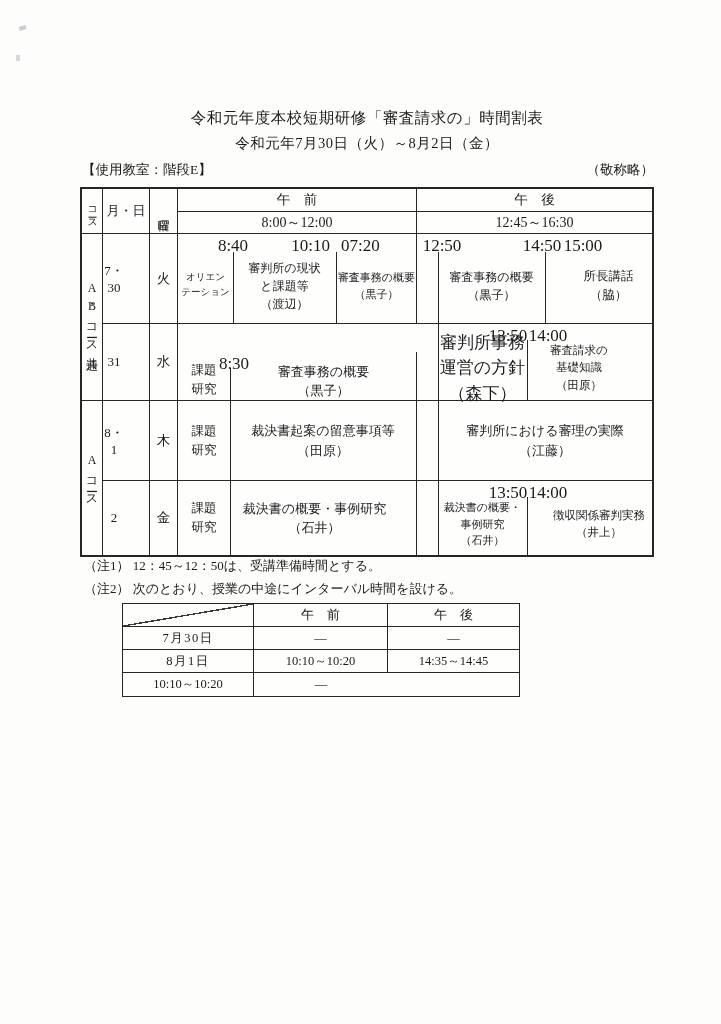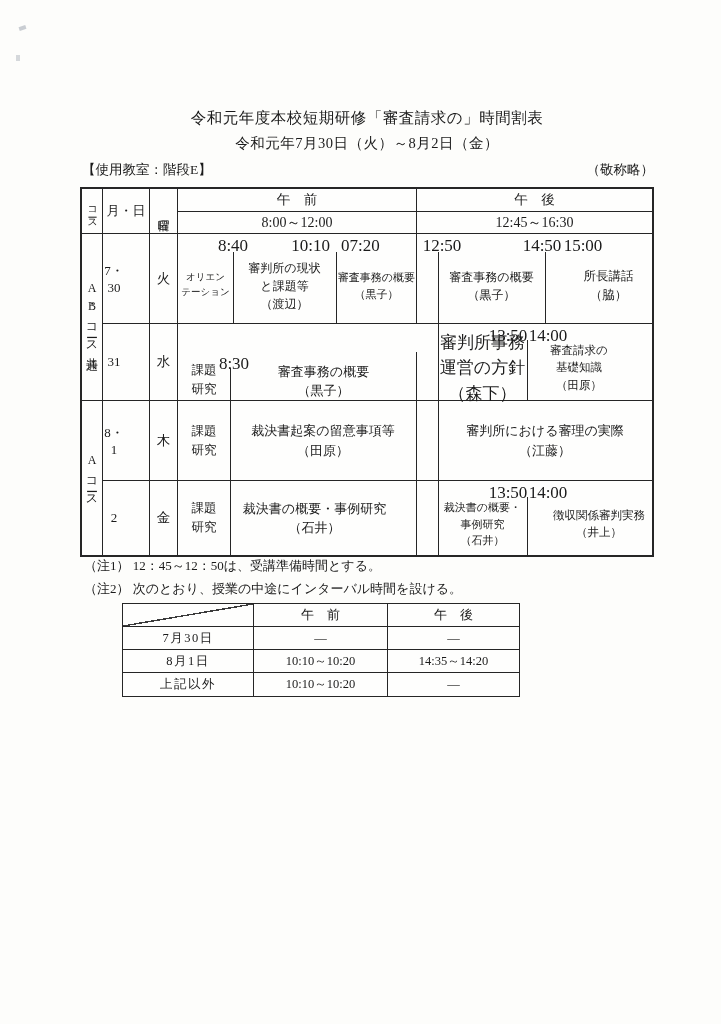--- a/index.html
+++ b/index.html
@@ -247,18 +247,17 @@
   <div class="diag"></div>
   <div class="ihead">午　前</div>
   <div class="ihead noR">午　後</div>
 
   <div class="ilabel">7月30日</div>
   <div>―</div>
   <div class="noR">―</div>
 
   <div class="ilabel">8月1日</div>
   <div>10:10～10:20</div>
-  <div class="noR">14:35～14:20</div>
-
-  <div class="ilabel noB">上記以外</div>
+  <div class="noR">14:35～14:45</div>
+
   <div class="noB">10:10～10:20</div>
   <div class="noR noB">―</div>
 </div>
 
 </body></html>

